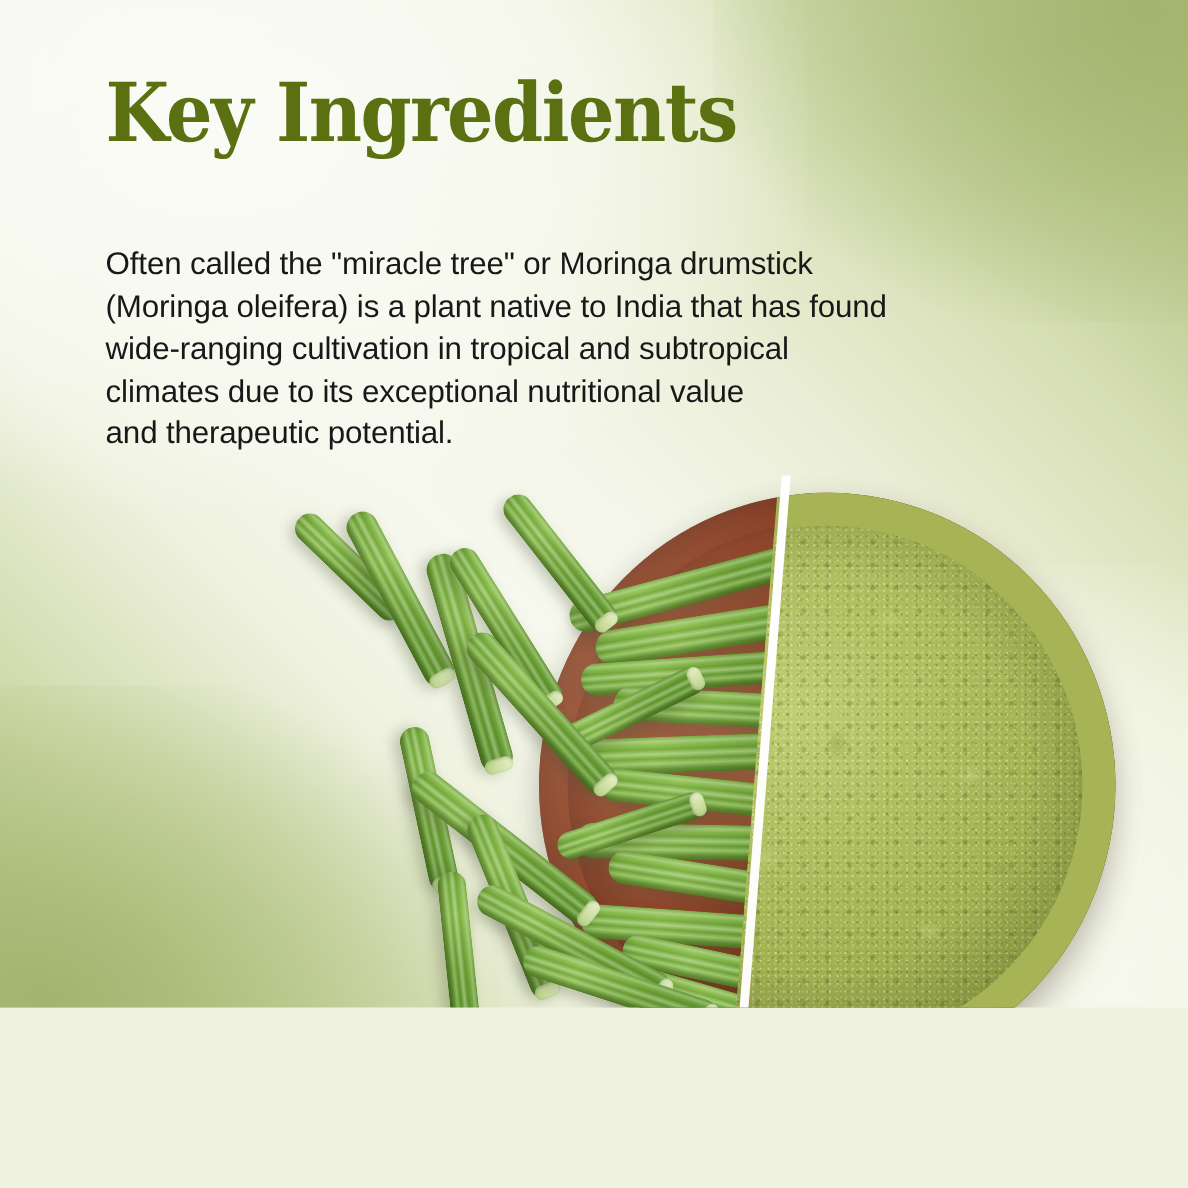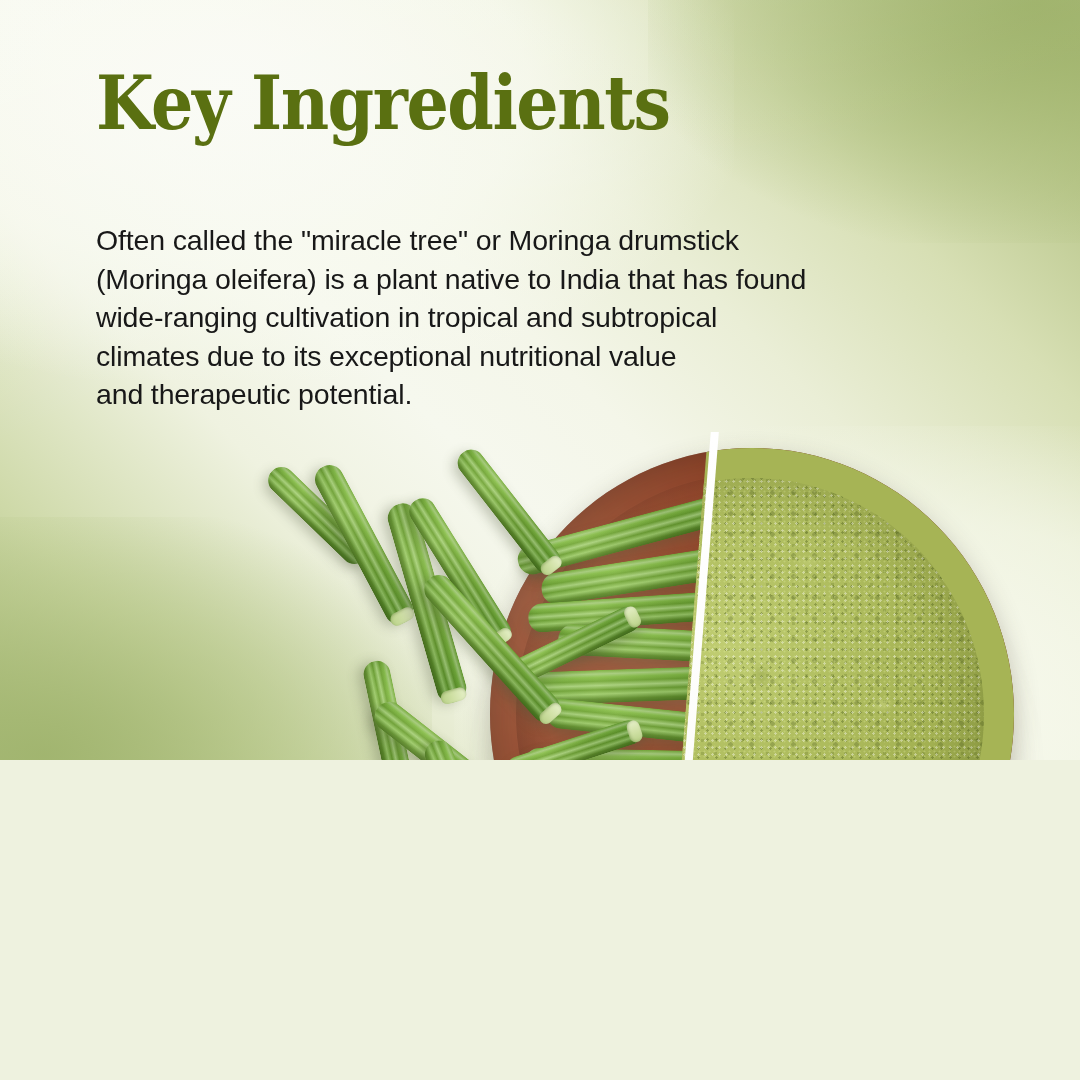--- a/index.html
+++ b/index.html
@@ -8,21 +8,21 @@
   html, body {
     width:1080px; height:1080px;
     overflow:hidden;
     background:#eef2df;
     font-family:"Liberation Sans", sans-serif;
   }
 
   
   #canvas {
     position:relative;
-    width:1080px; height:760px;
+    width:1080px; height:916px;
     overflow:hidden;
     background:#eef2df;
   }
   .bg-base {
     position:absolute; inset:0;
     background:
       linear-gradient(225deg,
         #a6b772 0%,
         #bcc98f 10%,
         #d7dfb4 22%,

